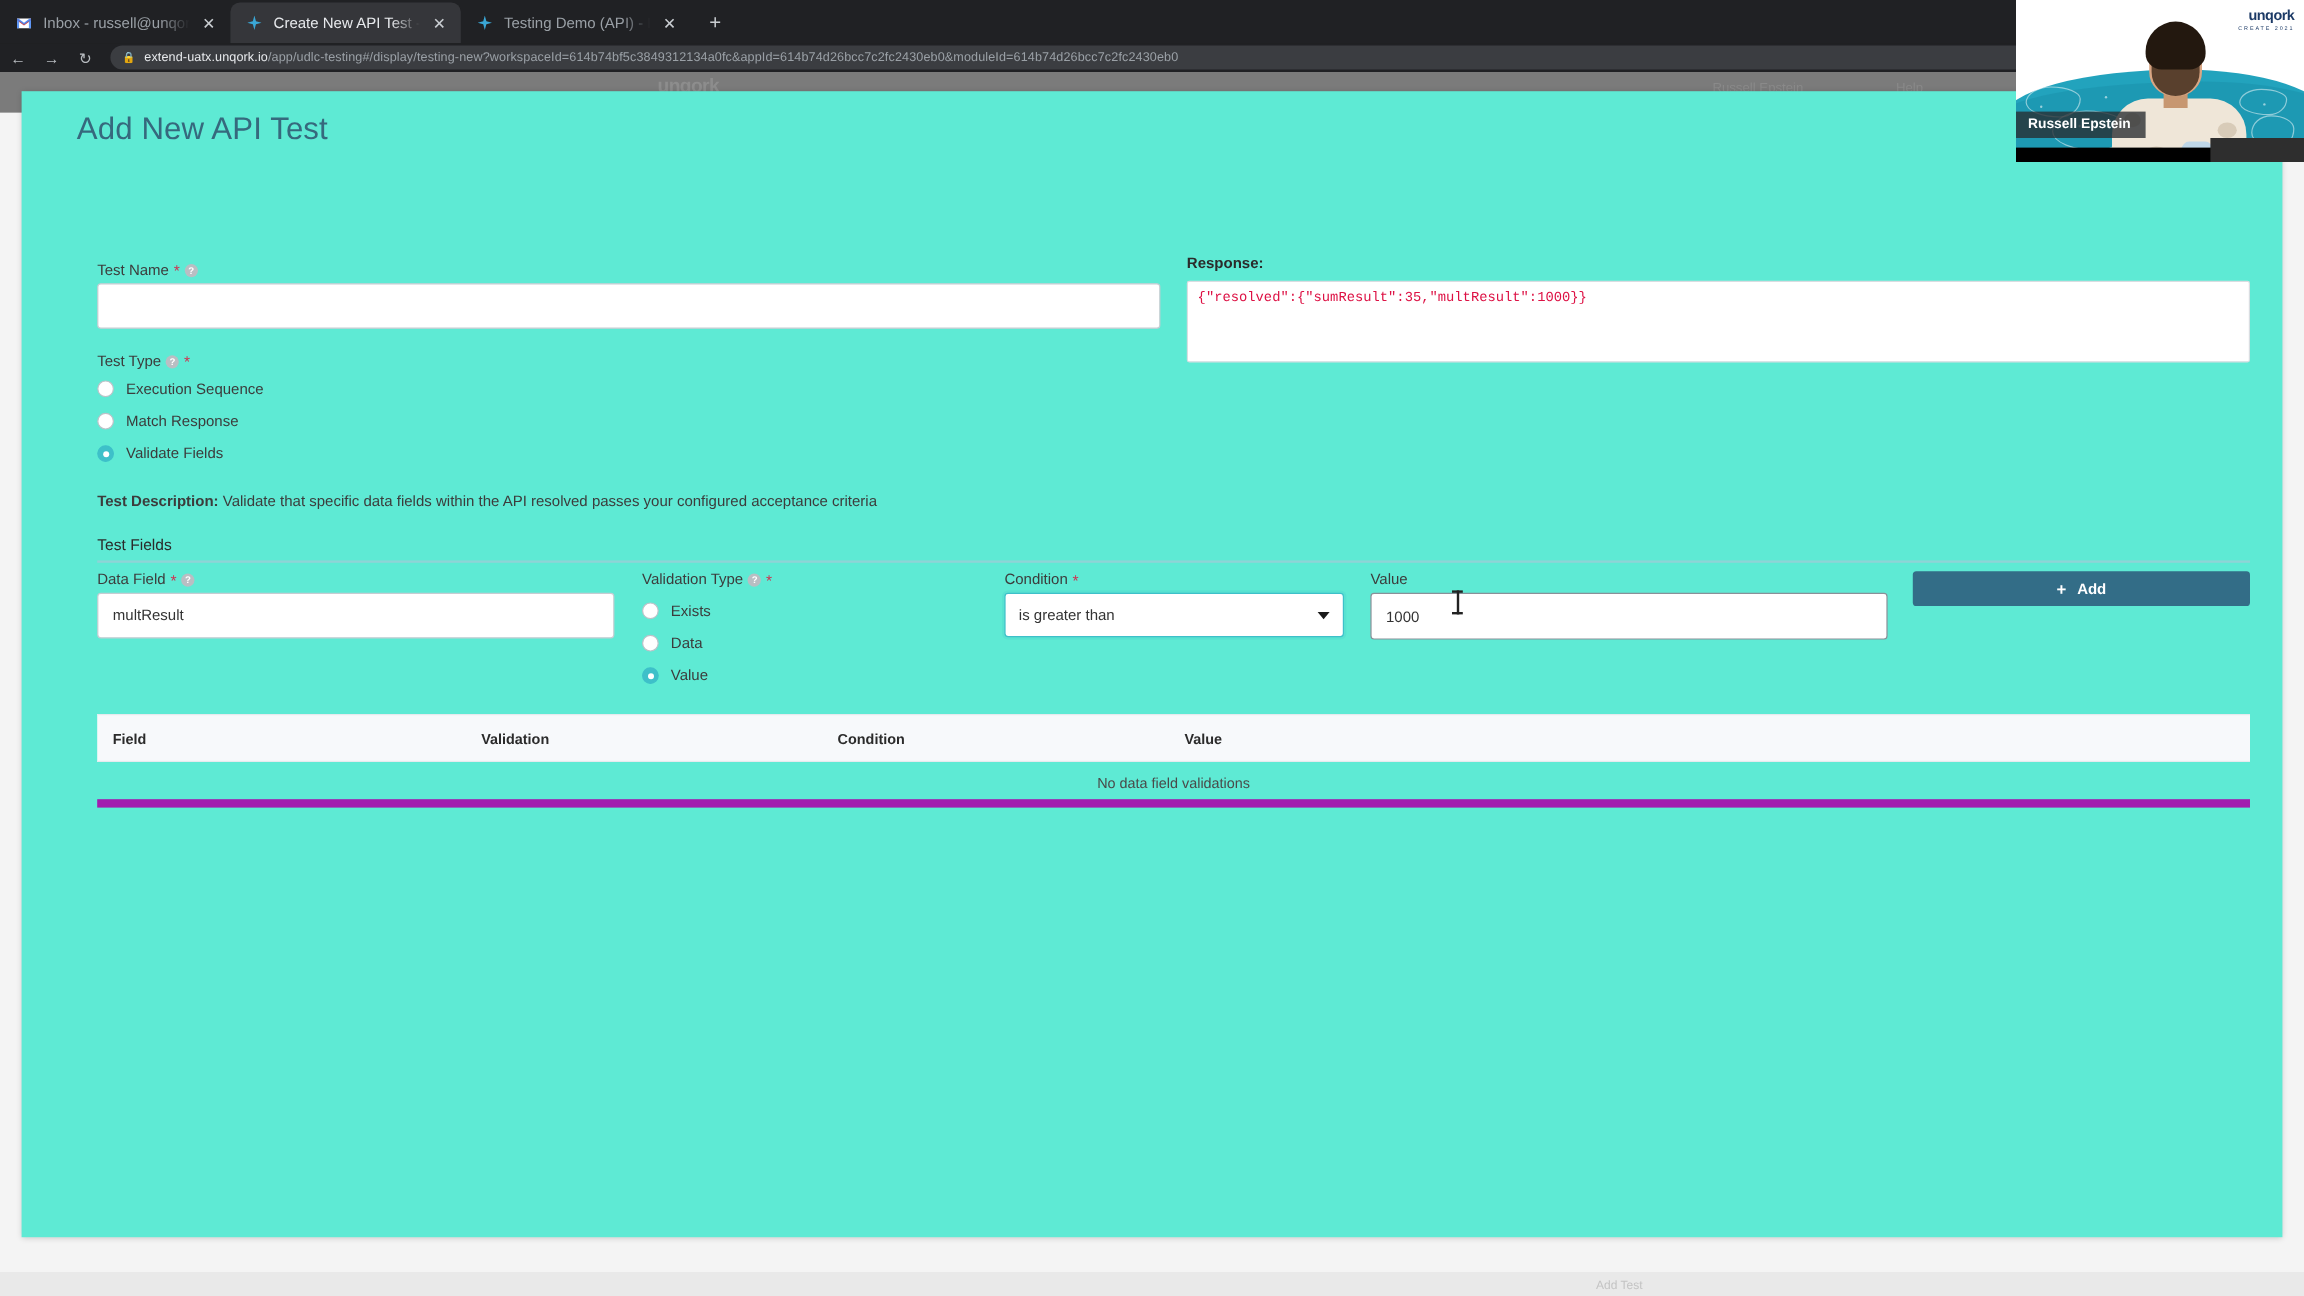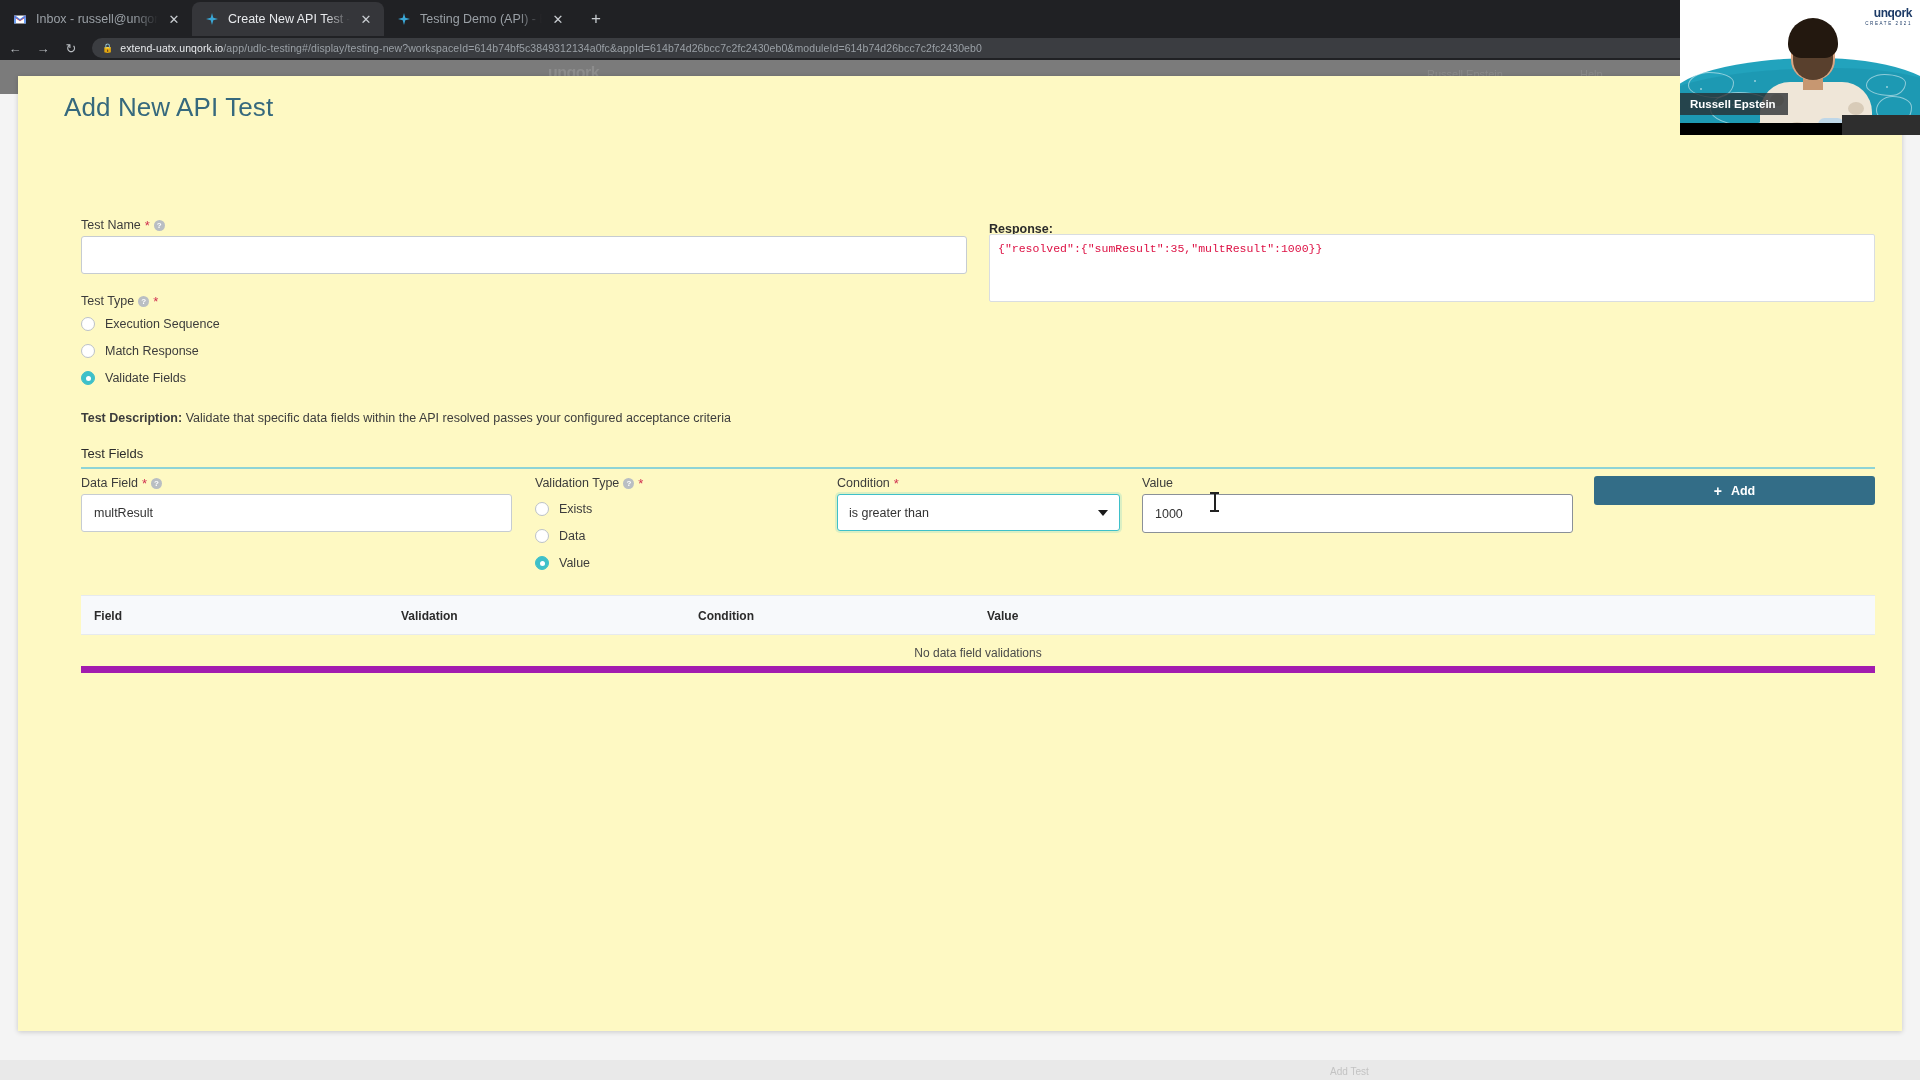--- a/index.html
+++ b/index.html
@@ -114,21 +114,21 @@
   }
   #app-footer-text {
     position: absolute; left: 1330px; top: 1066px;
     font-size: 10px; color: #c3c3c3;
   }
 
   
   #modal {
     position: absolute; left: 18px; top: 76px;
     width: 1884px; height: 955px;
-    background: #fef9c3;
+    background: #5eead4;
     box-shadow: 0 1px 5px rgba(0,0,0,0.18);
   }
   #page-title {
     position: absolute; left: 46px; top: 16px;
     font-size: 26px; color: #36697d; font-weight: normal;
     letter-spacing: 0.1px;
   }
 
   .fld-label {
     font-size: 12.5px; color: #3c3c3c;
@@ -185,21 +185,21 @@
   #rb-valid { left: 63px; top: 295px; }
 
   #test-desc {
     position: absolute; left: 63px; top: 335px;
     font-size: 12.5px; color: #3c3c3c;
   }
   #test-desc b { font-weight: bold; }
 
   
   #response-label {
-    position: absolute; left: 971px; top: 146px;
+    position: absolute; left: 971px; top: 136px;
     font-size: 12.5px; color: #2b2b2b; font-weight: bold;
   }
   #response-box {
     position: absolute; left: 971px; top: 158px;
     width: 886px; height: 68px;
     border: 1px solid #d9dde1; border-radius: 2px;
     background: #ffffff;
     padding: 6px 8px;
   }
   #response-text {

